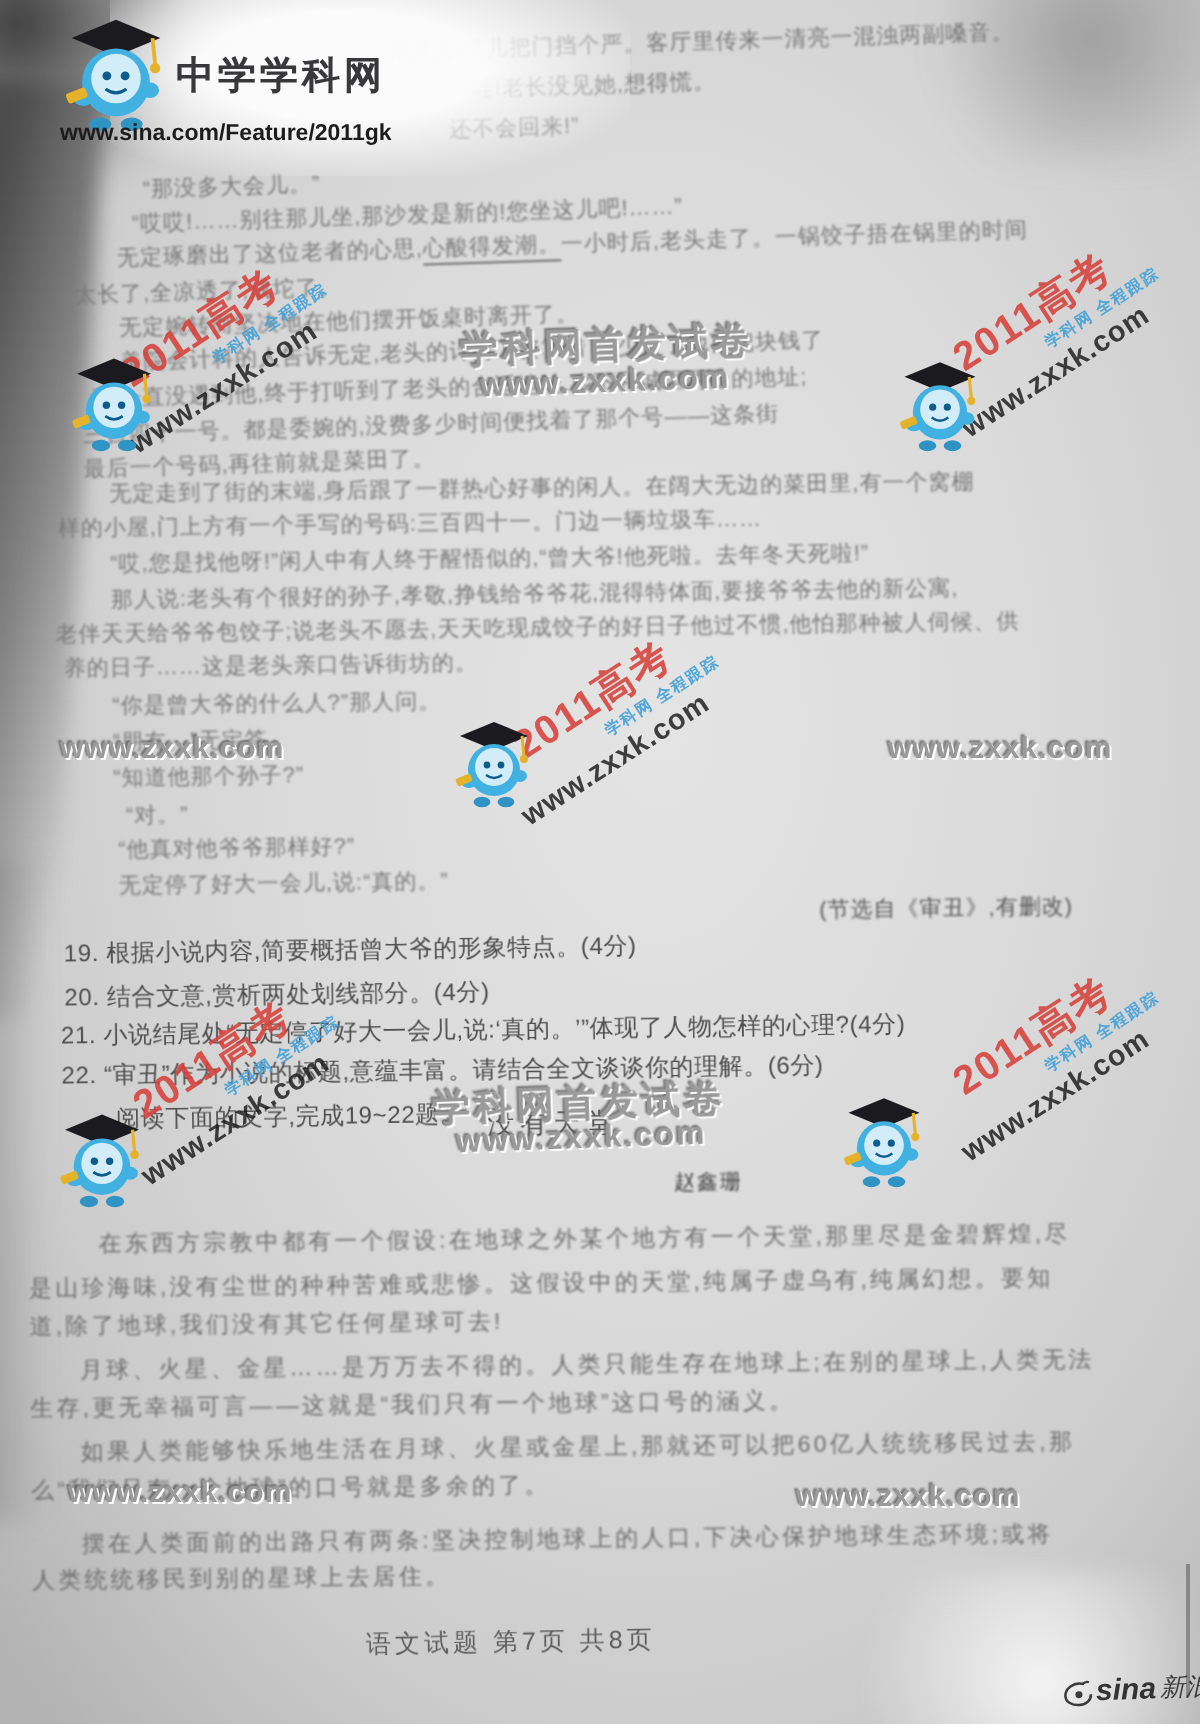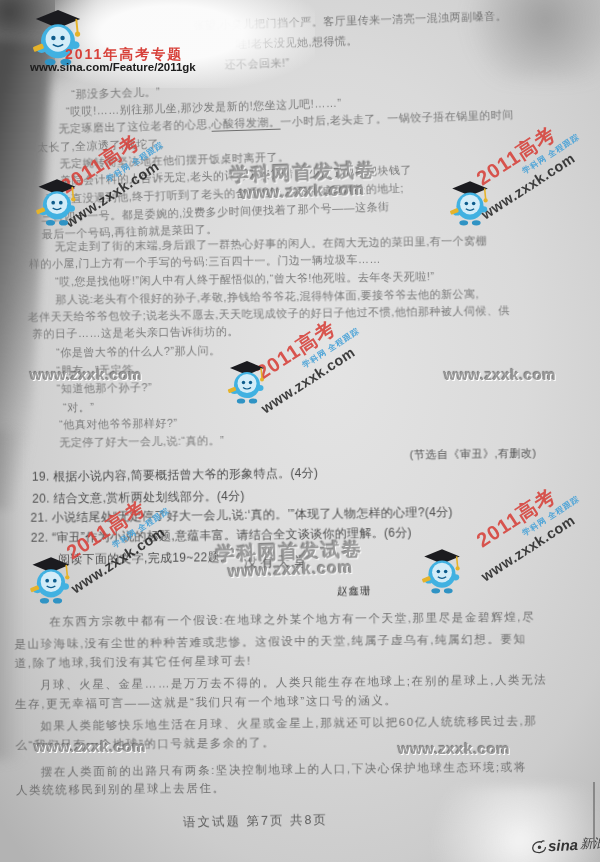--- a/index.html
+++ b/index.html
@@ -254,21 +254,21 @@
         <circle cx="16.5" cy="24.5" r="1.7" fill="#0d5c8c"></circle>
         <circle cx="23.5" cy="24.5" r="1.7" fill="#0d5c8c"></circle>
         <path d="M16 29.5 q4 3 8 0" stroke="#0d5c8c" stroke-width="1.2" fill="none"></path>
         <ellipse cx="7.5" cy="33" rx="4" ry="3" fill="#41b1e1"></ellipse>
         <rect x="1" y="30" width="8" height="4" rx="1" fill="#e5b32a" transform="rotate(-22 5 32)"></rect>
         <ellipse cx="33" cy="30" rx="3.5" ry="3" fill="#41b1e1"></ellipse>
         <ellipse cx="14" cy="43" rx="4.2" ry="2.6" fill="#2f93c4"></ellipse>
         <ellipse cx="26" cy="43" rx="4.2" ry="2.6" fill="#2f93c4"></ellipse>
       </svg>
     </div>
-  <div class="hdr-feature">2011年高考专题</div>
+  <div class="hdr-title">中学学科网</div>
   <div class="hdr-url">www.sina.com/Feature/2011gk</div>
 
   <div id="footer">语文试题  第7页  共8页</div>
   <div id="sina">
     <svg width="16" height="15" viewBox="0 0 20 18">
       <path d="M14 3 C7 1 2 6 2 10 C2 14 6 16 10.5 16 C15 16 18 13 18 9.5" stroke="#3a3a3a" stroke-width="1.6" fill="none"></path>
       <circle cx="10.5" cy="9.5" r="2.2" fill="#3a3a3a"></circle>
       <path d="M13 3 q2 -2 4 -1" stroke="#3a3a3a" stroke-width="1.4" fill="none"></path>
     </svg>
     <span class="brand">sina</span>

